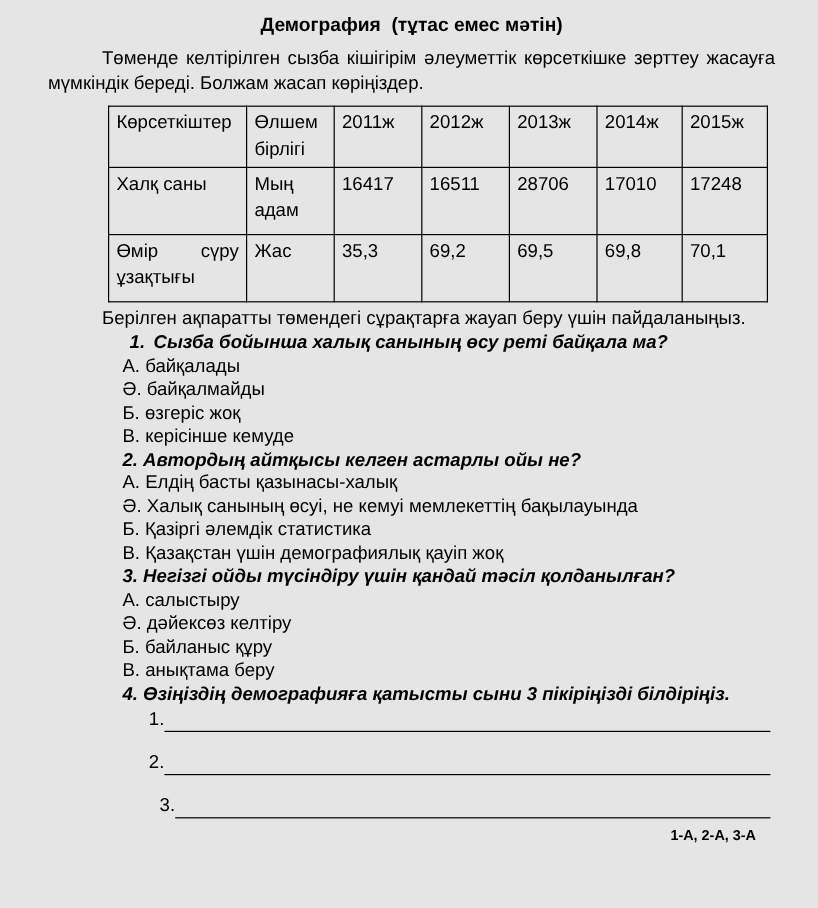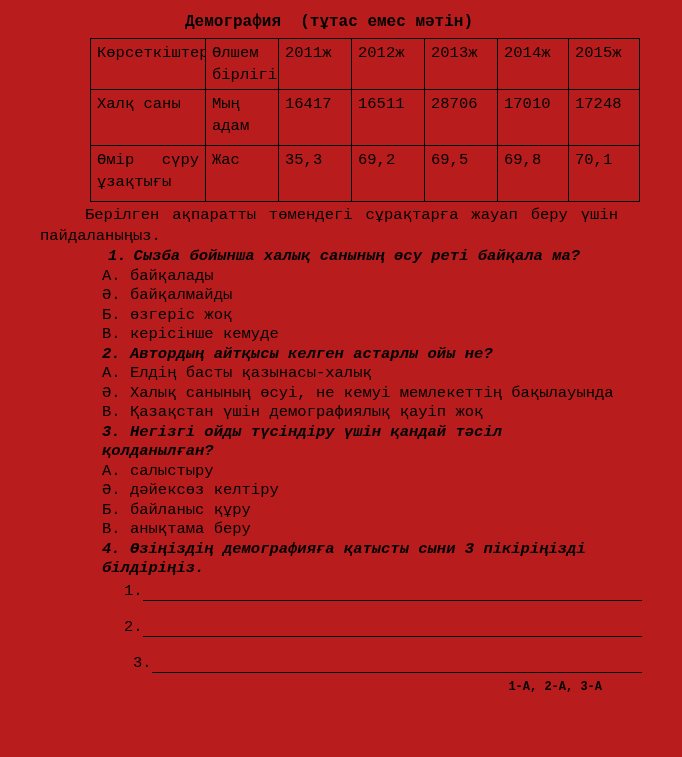--- a/index.html
+++ b/index.html
@@ -1,23 +1,23 @@
 <!DOCTYPE html>
 <html><head>
 <meta charset="utf-8">
 <style>
   html, body { margin:0; padding:0; background:#ffffff; }
   .page {
     position:relative;
     width:682px; height:757px;
     box-sizing:border-box;
-    padding:12px 64px 0 40px;
-    background:#b91c1c;
+    padding:12px 36px 0 40px;
+    background:#e5e5e5;
     color:#000000;
-    font-family:Liberation Mono, monospace;
+    font-family:Liberation Sans, sans-serif;
     font-size:15.5px;
   }
   .title {
     text-align:center;
     font-weight:bold;
     font-size:16px;
     white-space:pre-wrap;
     margin:0 0 6px 0;
     line-height:20px;
   }
@@ -64,20 +64,21 @@
     line-height:20px;
   }
 </style>
 </head>
 <body>
 
 <div class="page">
 
   <div class="title">Демография  (тұтас емес мәтін)</div>
 
+  <p class="para intro">Төменде келтірілген сызба кішігірім әлеуметтік көрсеткішке зерттеу жасауға мүмкіндік береді. Болжам жасап көріңіздер.</p>
 
   <table class="data">
     <colgroup>
       <col style="width:115px">
         <col style="width:73px">
         <col style="width:73px">
       <col style="width:73px">
         <col style="width:73px">
         <col style="width:71px">
         <col style="width:71px">
@@ -123,20 +124,21 @@
     <div class="opt"><span>А.</span> <span>байқалады</span></div>
     <div class="opt"><span>Ә.</span> <span>байқалмайды</span></div>
     <div class="opt"><span>Б.</span> <span>өзгеріс жоқ</span></div>
     <div class="opt"><span>В.</span> <span>керісінше кемуде</span></div>
 
     <div class="q">
       <span class="qnum">2.</span> <span class="qtext">Автордың айтқысы келген астарлы ойы не?</span>
     </div>
     <div class="opt"><span>А.</span> <span>Елдің басты қазынасы-халық</span></div>
     <div class="opt"><span>Ә.</span> <span>Халық санының өсуі, не кемуі мемлекеттің бақылауында</span></div>
+    <div class="opt"><span>Б.</span> <span>Қазіргі әлемдік статистика</span></div>
     <div class="opt"><span>В.</span> <span>Қазақстан үшін демографиялық қауіп жоқ</span></div>
 
     <div class="q">
       <span class="qnum">3.</span> <span class="qtext">Негізгі ойды түсіндіру үшін қандай тәсіл қолданылған?</span>
     </div>
     <div class="opt"><span>А.</span> <span>салыстыру</span></div>
     <div class="opt"><span>Ә.</span> <span>дәйексөз келтіру</span></div>
     <div class="opt"><span>Б.</span> <span>байланыс құру</span></div>
     <div class="opt"><span>В.</span> <span>анықтама беру</span></div>
 

